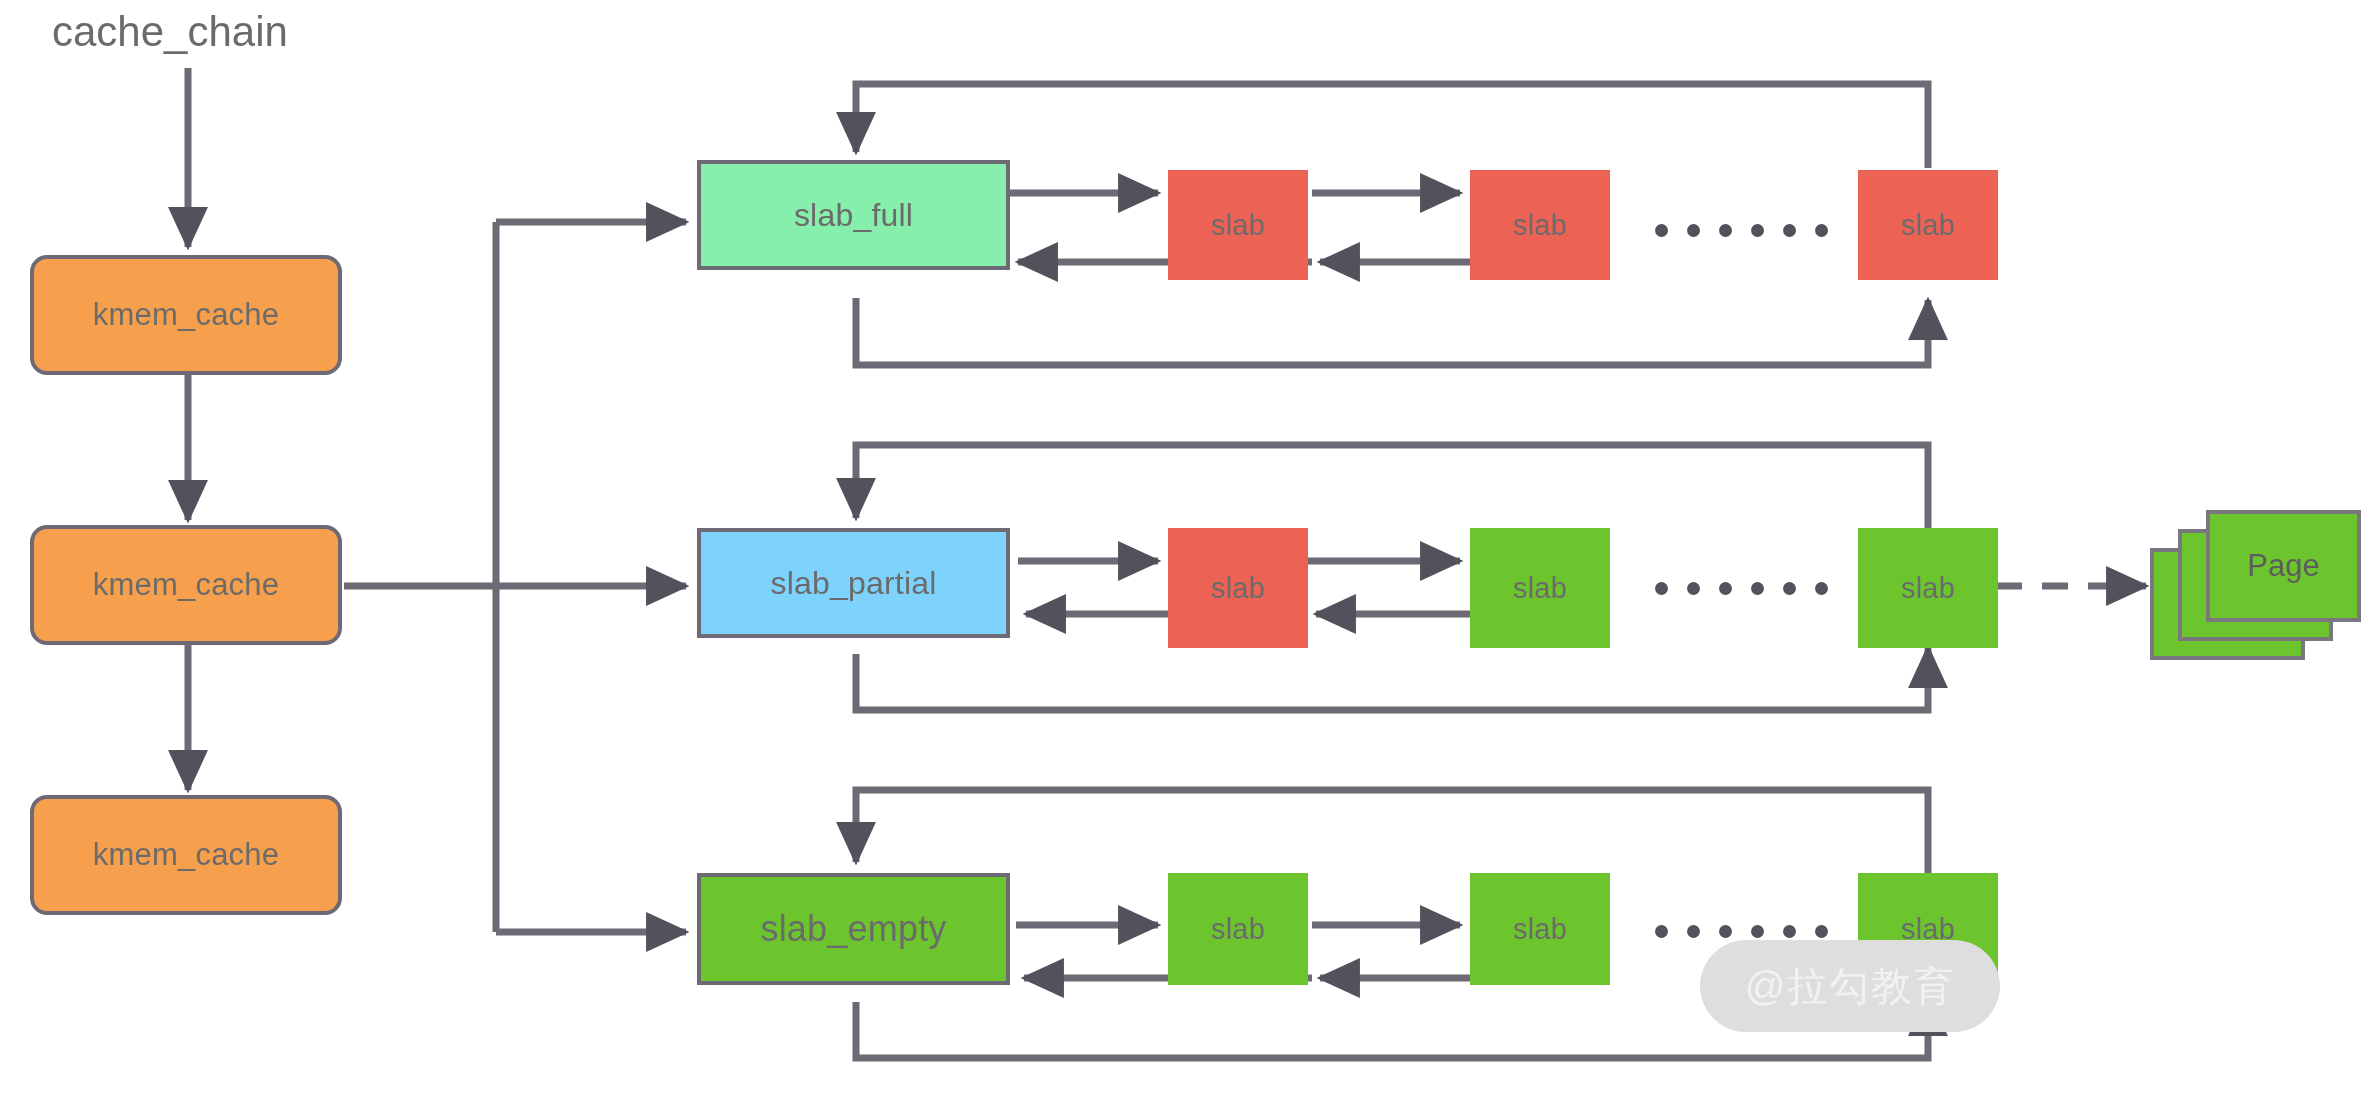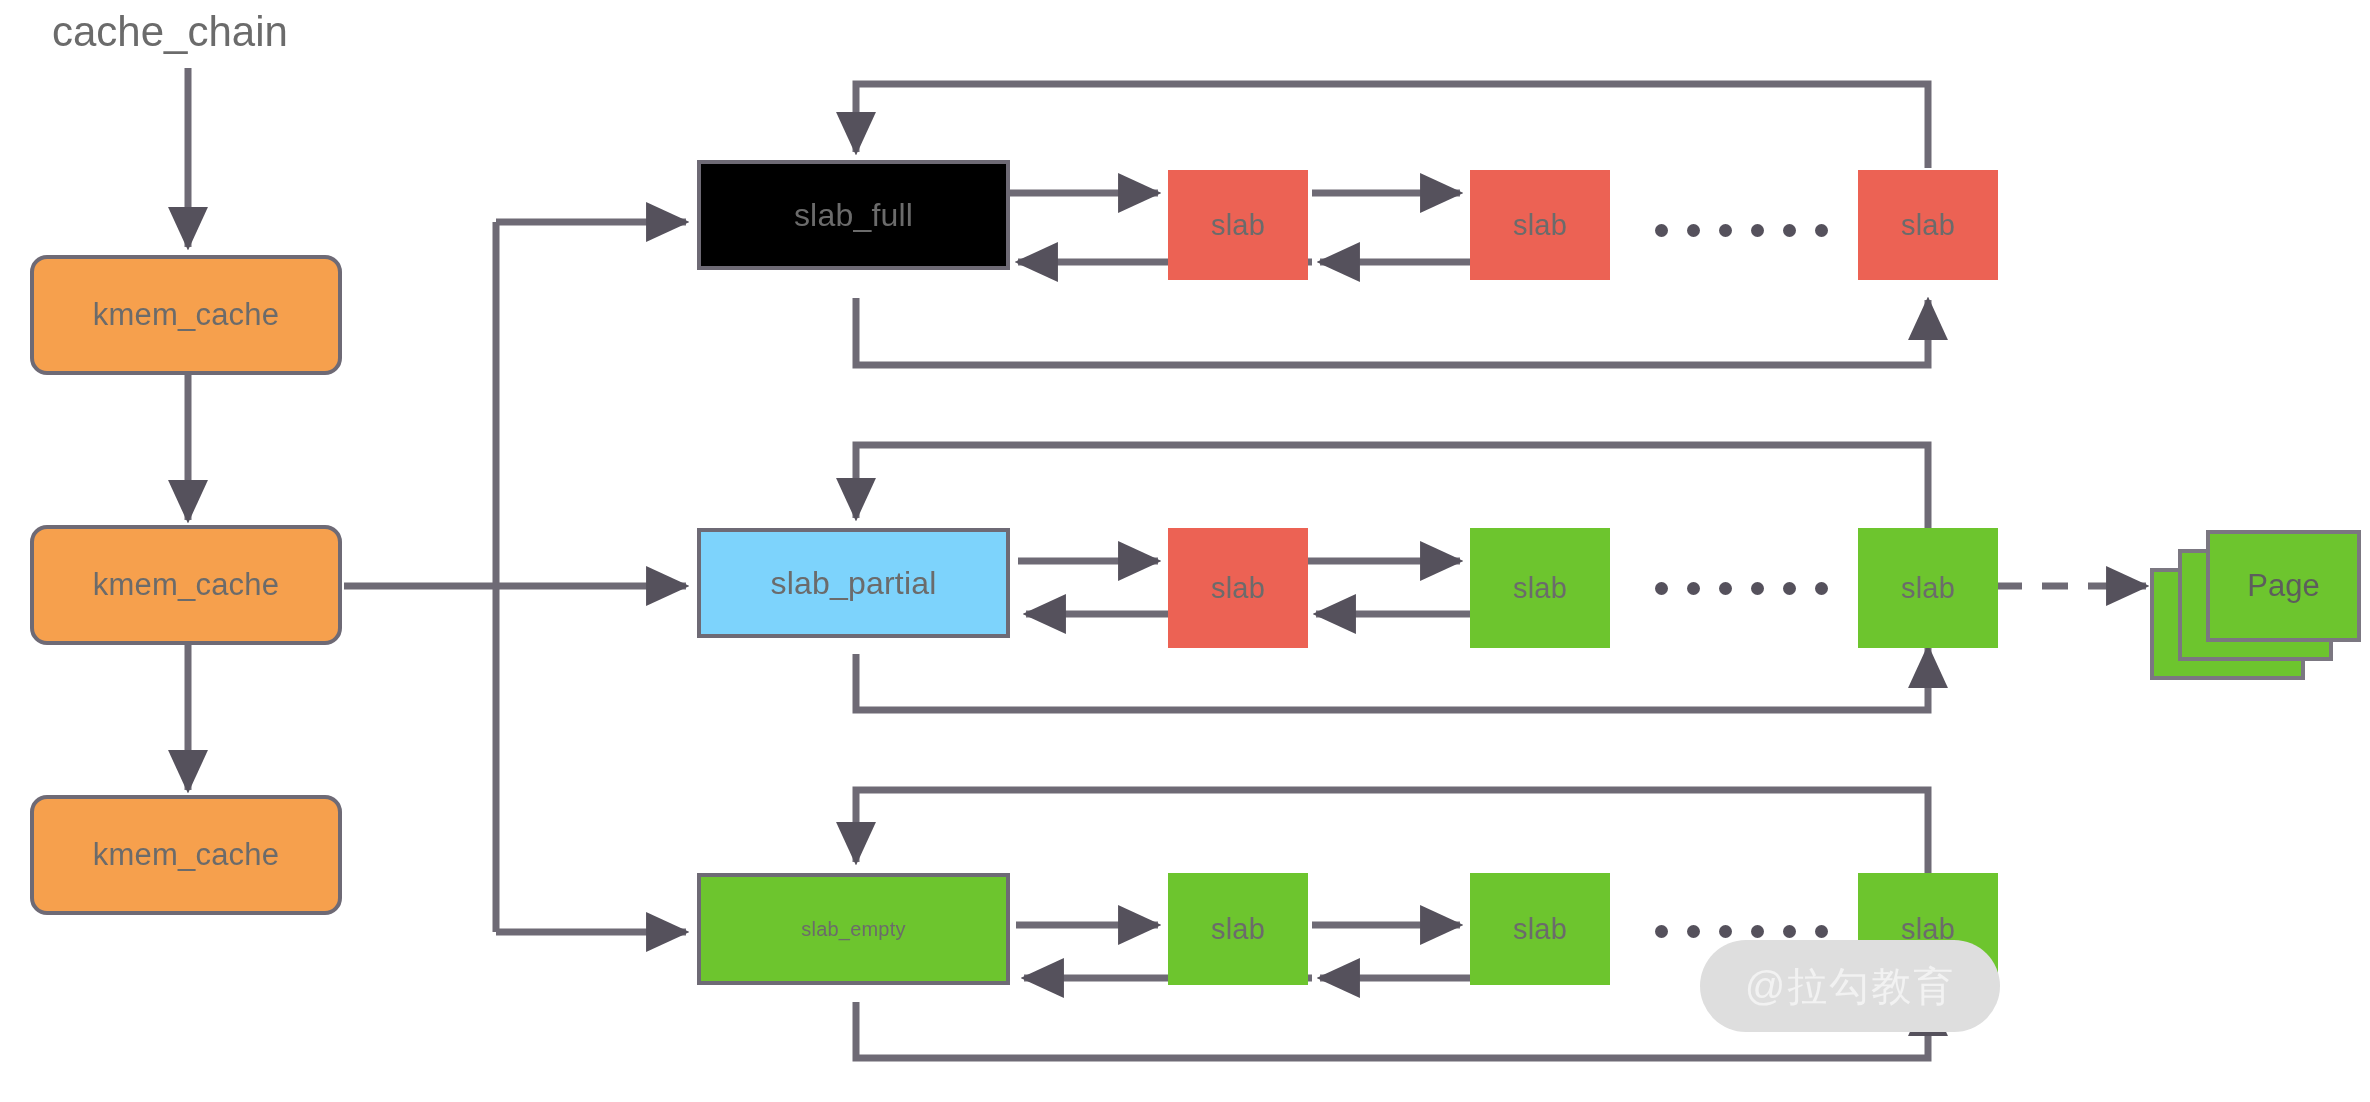--- a/index.html
+++ b/index.html
@@ -38,31 +38,31 @@
   }
   .node.bordered {
     border: 4px solid #6e6a75;
   }
   .node.kmem {
     background: #f6a04d;
     font-size: 31px;
     border-radius: 17px;
   }
   .node.full {
-    background: #000000;
+    background: #86efac;
     font-size: 32px;
   }
   .node.partial {
     background: #7dd3fc;
     font-size: 32px;
   }
   .node.empty {
     background: #6ec62f;
     background: #6dc52e;
-    font-size: 20px;
+    font-size: 36px;
   }
   .node.slab-red {
     background: #ec6254;
     font-size: 29px;
   }
   .node.slab-green {
     background: #6dc52e;
     font-size: 29px;
   }
   .title {
@@ -221,21 +221,21 @@
       <i></i>
       <i></i>
       <i></i>
       <i></i>
       <i></i>
   </div>
   <div class="node slab-green" style="left:1858px; top:528px; width:140px; height:120px;">
     <span>slab</span>
   </div>
 
-  <div class="page-stack" style="left:2150px; top:530px; width:215px; height:155px;text-decoration:underline;">
+  <div class="page-stack" style="left:2150px; top:510px; width:215px; height:155px;text-decoration:underline;">
     <div class="page-card" style="left:0px; top:38px; width:155px; height:112px;"></div>
     <div class="page-card" style="left:28px; top:19px; width:155px; height:112px;"></div>
     <div class="page-card" style="left:56px; top:0px; width:155px; height:112px;">
       <span>Page</span>
     </div>
   </div>
 
   <div class="node bordered empty" style="left:697px; top:873px; width:313px; height:112px;">
     <span>slab_empty</span>
   </div>

